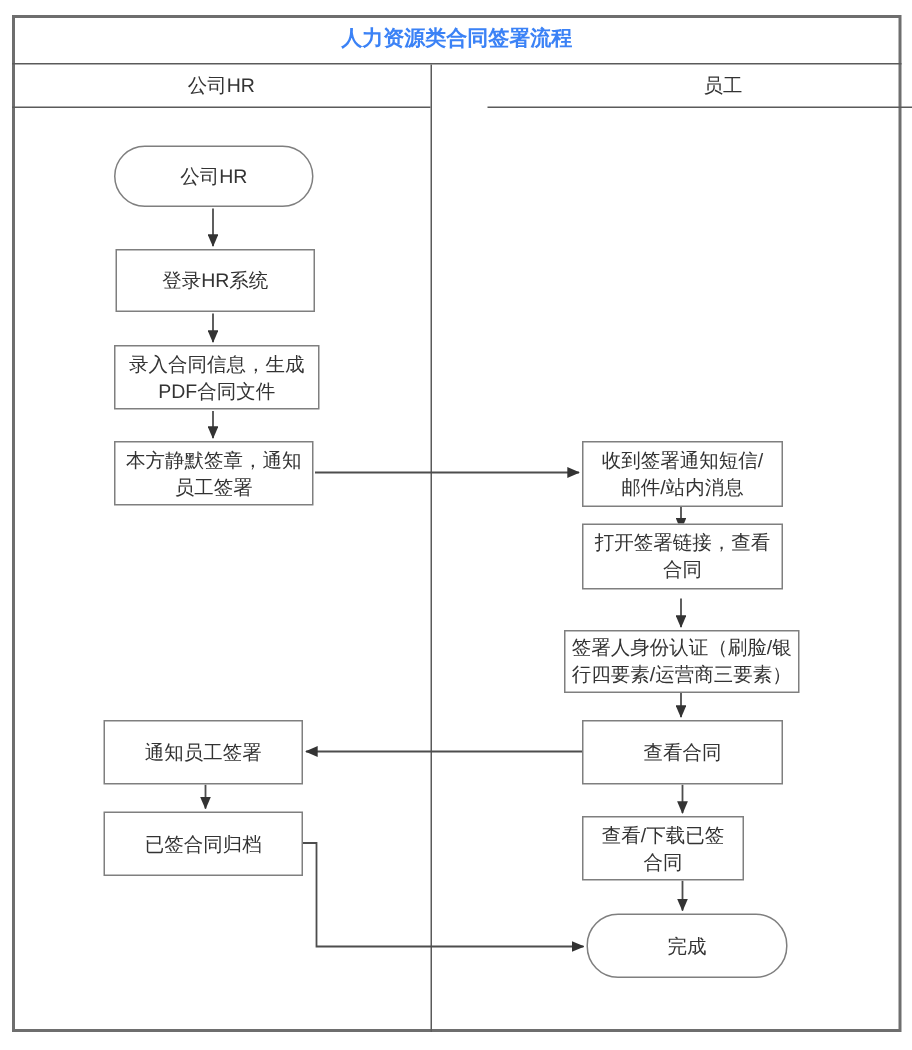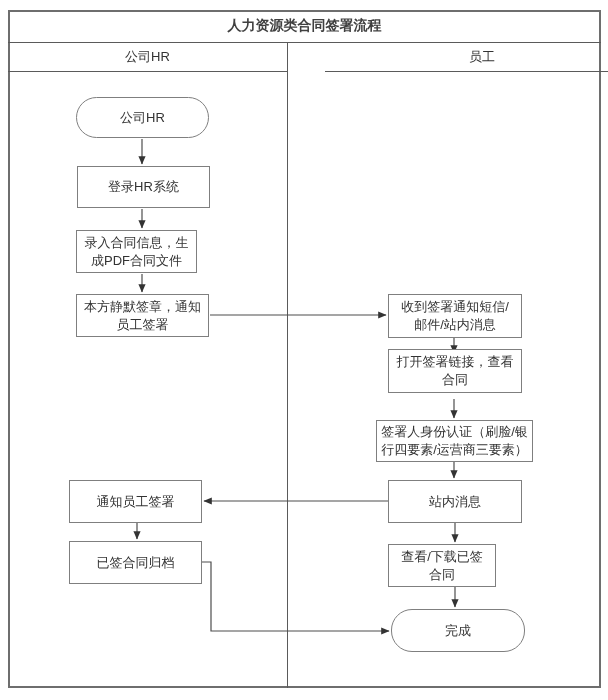--- a/index.html
+++ b/index.html
@@ -8,21 +8,21 @@
     font-family:"Liberation Sans","DejaVu Sans",sans-serif;
     color:#333333;overflow:hidden;
   }
   .frame{
     position:absolute;left:8px;top:10px;width:593px;height:678px;
     border:2px solid #6e6e6e;box-sizing:border-box;background:#ffffff;
   }
   .title-row{
     position:absolute;left:8px;top:10px;width:593px;height:33px;
     display:flex;align-items:center;justify-content:center;
-    font-size:14px;font-weight:bold;color:#404040;
+    font-size:14px;font-weight:bold;color:#3b82f6;
     border-bottom:1px solid #5a5a5a;box-sizing:border-box;
   }
   .lane-header{
     position:absolute;top:43px;height:29px;
     display:flex;align-items:center;justify-content:center;
     font-size:13px;color:#333;
     border-bottom:1px solid #5a5a5a;box-sizing:border-box;
   }
   .lane-header.left{left:8px;width:279px;}
   .lane-header.right{left:287px;width:314px;margin-left:38px;}
@@ -74,21 +74,21 @@
 </svg>
 
 <div class="node terminator" style="left:76px;top:97px;width:133px;height:41px">
   <span>公司HR</span>
 </div>
 
 <div class="node" style="left:77px;top:166px;width:133px;height:42px">
   <span>登录HR系统</span>
 </div>
 
-<div class="node" style="left:76px;top:230px;width:121px;height:43px">
+<div class="node" style="left:76px;top:230px;width:137px;height:43px">
   <span>录入合同信息，生成PDF合同文件</span>
 </div>
 
 <div class="node" style="left:76px;top:294px;width:133px;height:43px">
   <span>本方静默签章，通知员工签署</span>
 </div>
 
 <div class="node" style="left:69px;top:480px;width:133px;height:43px">
   <span>通知员工签署</span>
 </div>
@@ -103,21 +103,21 @@
 
 <div class="node" style="left:388px;top:349px;width:134px;height:44px">
   <span>打开签署链接，查看合同</span>
 </div>
 
 <div class="node wide" style="left:376px;top:420px;width:157px;height:42px">
   <span>签署人身份认证（刷脸/银行四要素/运营商三要素）</span>
 </div>
 
 <div class="node" style="left:388px;top:480px;width:134px;height:43px">
-  <span>站内消息</span>
+  <span>查看合同</span>
 </div>
 
 <div class="node" style="left:388px;top:544px;width:108px;height:43px">
   <span>查看/下载已签合同</span>
 </div>
 
 <div class="node terminator" style="left:391px;top:609px;width:134px;height:43px">
   <span>完成</span>
 </div>
 

